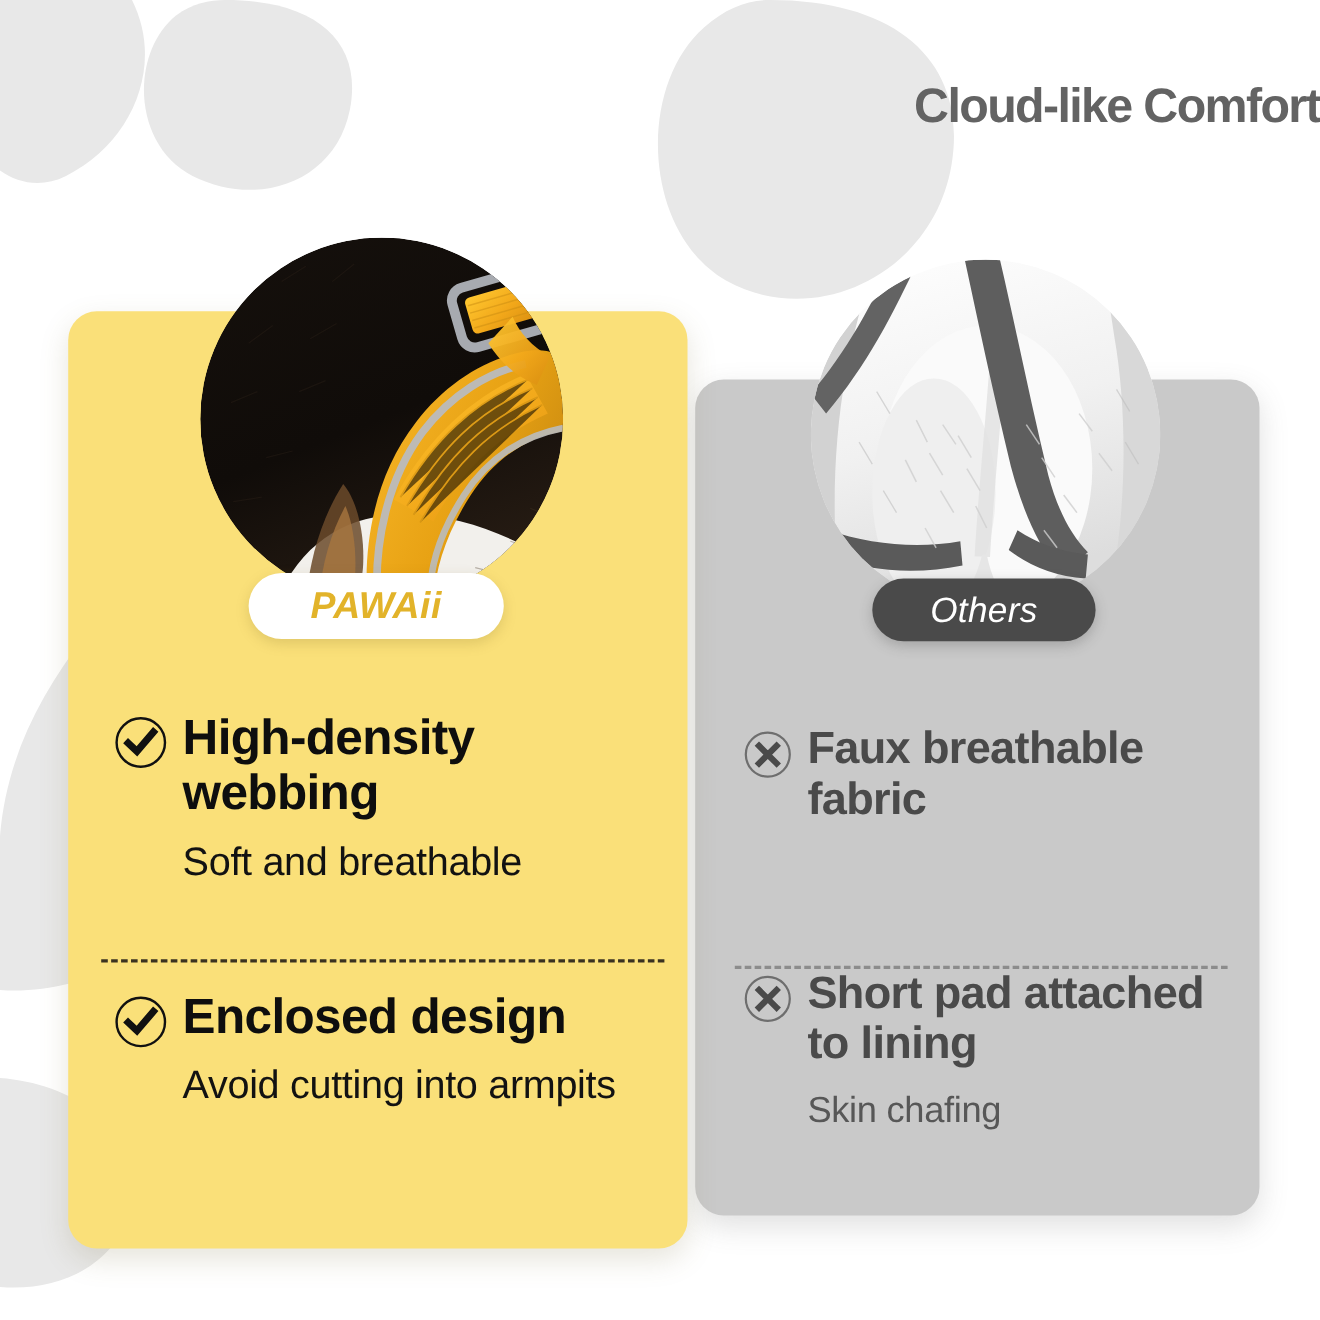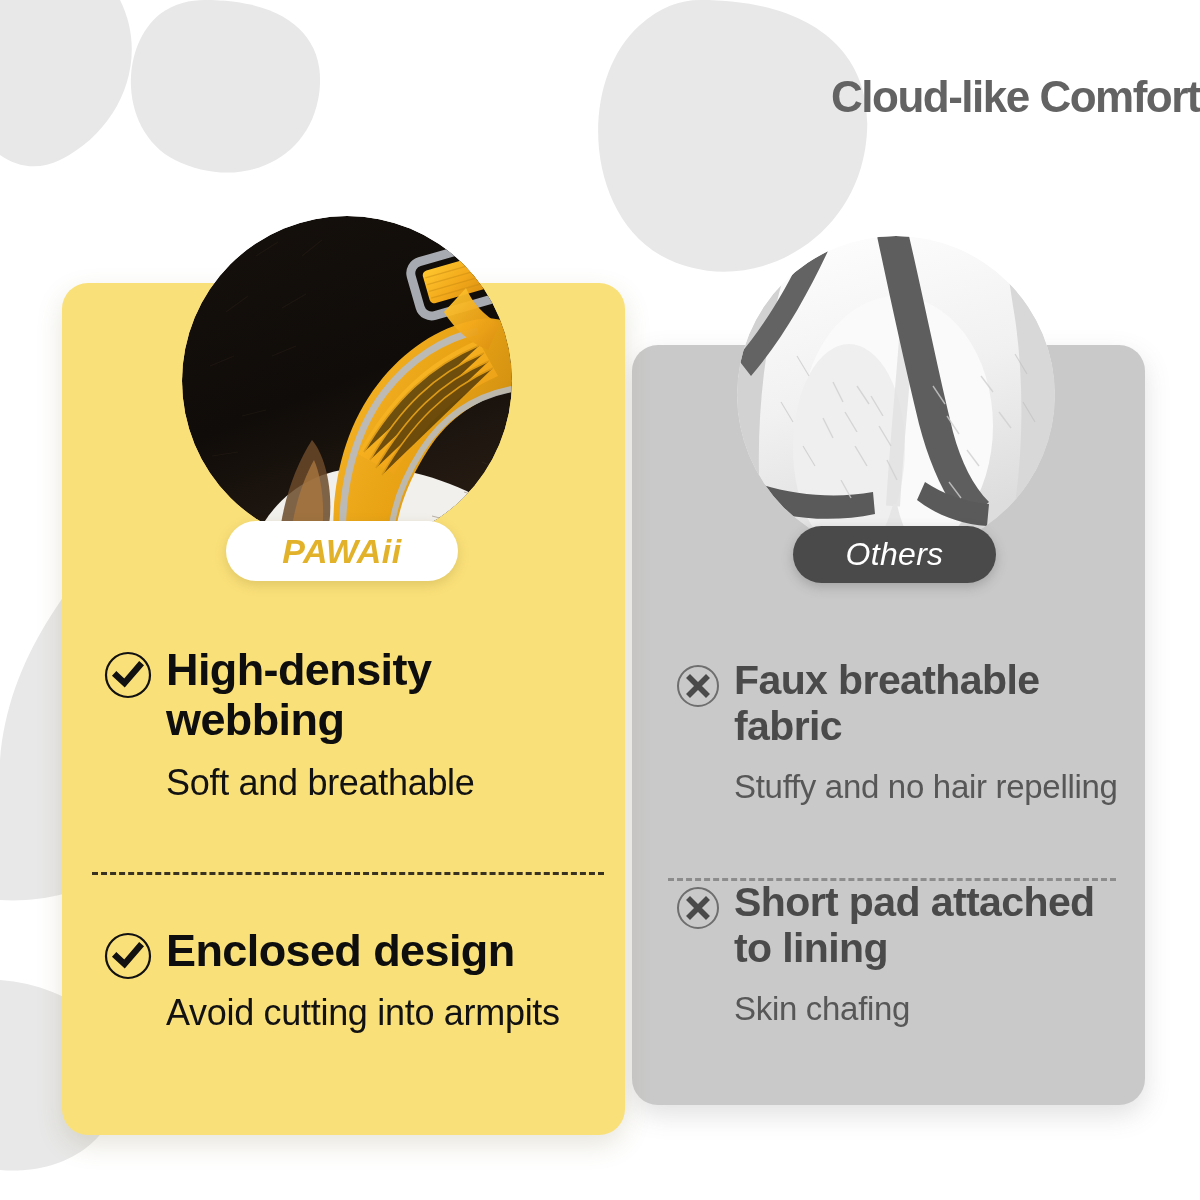--- a/index.html
+++ b/index.html
@@ -112,21 +112,21 @@
   
   .good .f-head { font-size:45px; color:#0E0E0E; }
   .good .f-sub  { font-size:36px; color:#121212; margin-top:16px; }
 
   
   .bad .f-head { font-size:41px; color:#4A4A4A; }
   .bad .f-sub  { font-size:33px; color:#575757; margin-top:18px; }
 
   
   .good-1 { left:104px; top:645px; width:500px; }
-  .good-2 { left:104px; top:926px; width:500px; }
+  .good-2 { left:104px; top:899px; width:500px; }
   .bad-1  { left:676px; top:658px; width:450px; }
   .bad-2  { left:676px; top:880px; width:450px; }
 
   .good .f-icon { width:62px; }
   .bad  .f-icon { width:58px; }
 
   
   .divider {
     position:absolute;
     height:0;
@@ -324,21 +324,20 @@
 
 <div class="feature bad bad-1">
   <div class="f-icon">
     <svg width="44" height="44" viewBox="0 0 44 44" aria-hidden="true">
       <circle cx="22" cy="22" r="20" fill="none" stroke="#6E6E6E" stroke-width="2"></circle>
       <path d="M14 14 L30 30 M30 14 L14 30" fill="none" stroke="#4A4A4A" stroke-width="5.6" stroke-linecap="square"></path>
     </svg>
   </div>
   <div class="f-text">
     <div class="f-head">Faux breathable fabric</div>
-    <div class="f-sub">Stuffy and no hair repelling</div>
   </div>
 </div>
 
 <div class="divider divider-bad"></div>
 
 <div class="feature bad bad-2">
   <div class="f-icon">
     <svg width="44" height="44" viewBox="0 0 44 44" aria-hidden="true">
       <circle cx="22" cy="22" r="20" fill="none" stroke="#6E6E6E" stroke-width="2"></circle>
       <path d="M14 14 L30 30 M30 14 L14 30" fill="none" stroke="#4A4A4A" stroke-width="5.6" stroke-linecap="square"></path>

